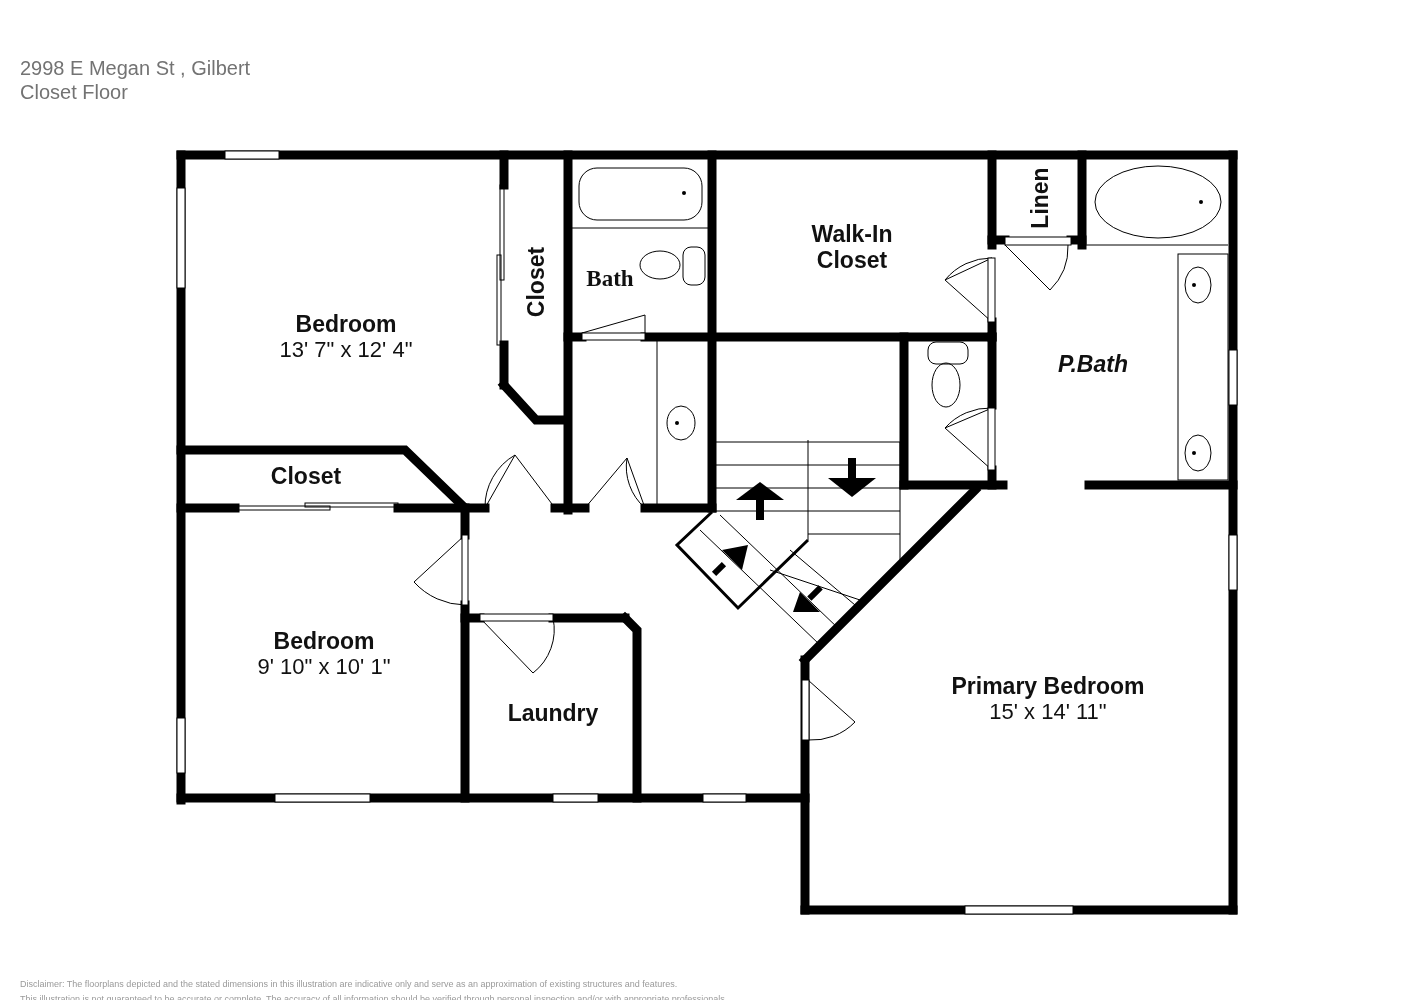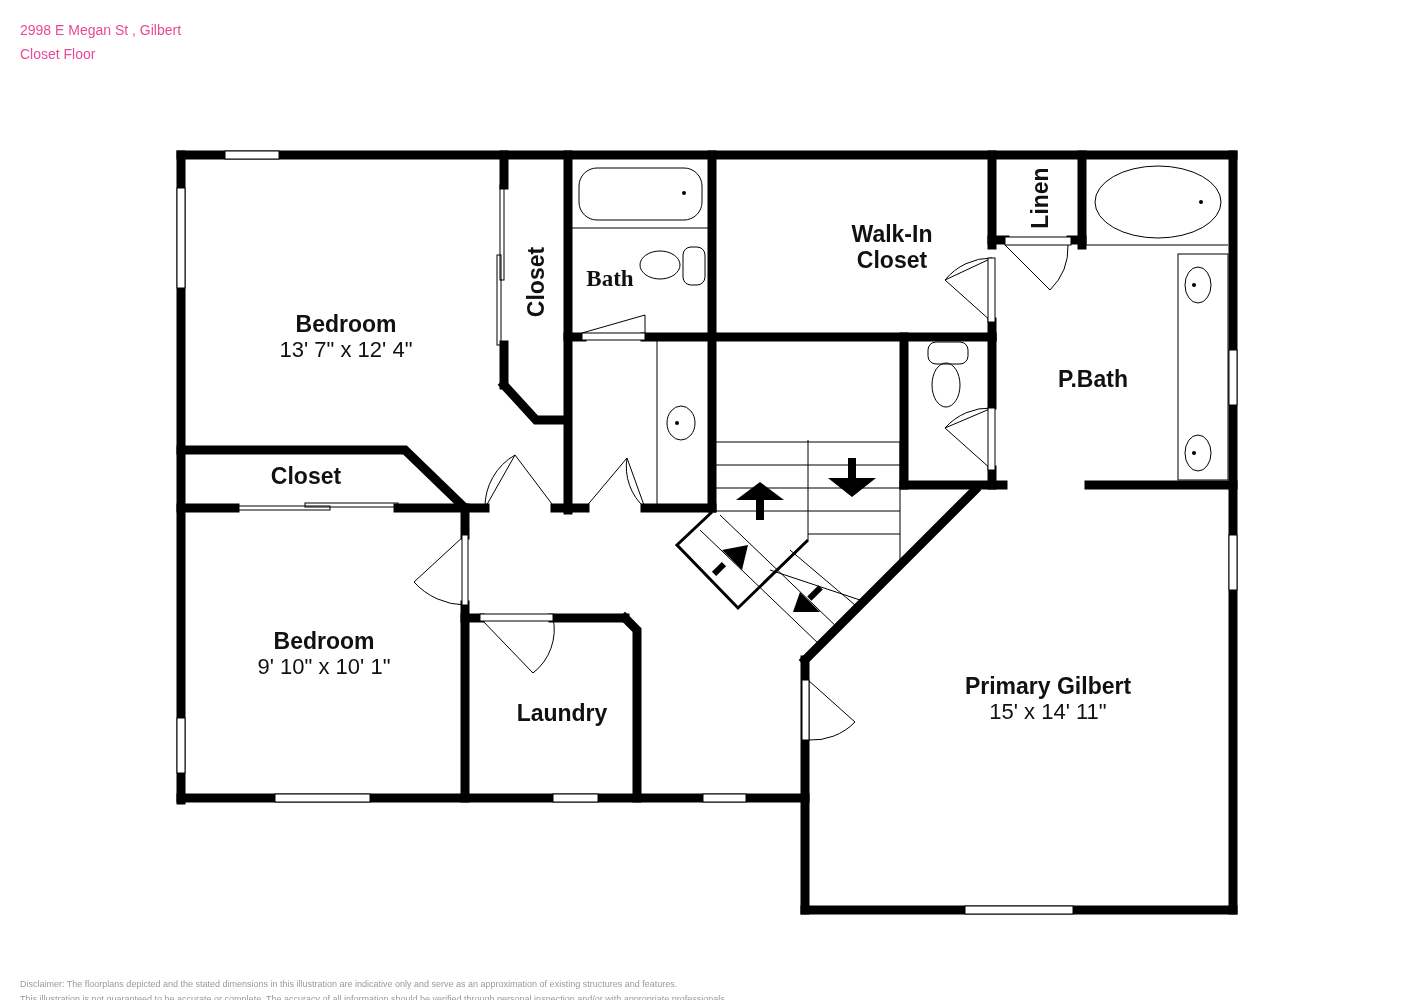--- a/index.html
+++ b/index.html
@@ -1,18 +1,18 @@
 <!DOCTYPE html>
 <html><head>
 <meta charset="utf-8">
 <style>
   html, body { margin: 0; padding: 0; background: #ffffff; }
   body { width: 1414px; height: 1000px; position: relative; overflow: hidden;
          font-family: "Liberation Sans", sans-serif; color: #111; }
-  .hdr { position: absolute; left: 20px; font-size: 14px; color: #ec4899; }
+  .hdr { position: absolute; left: 20px; font-size: 20px; color: #737373; margin-top: 35px; }
   #addr { top: 22px; }
   #floor { top: 46px; }
   svg.plan { position: absolute; left: 0; top: 0; }
   .lbl { position: absolute; transform: translate(-50%, -50%); text-align: center;
          white-space: nowrap; line-height: 1.15; }
   .room { font-weight: bold; font-size: 23px; }
   .dim { font-size: 22px; font-weight: normal; }
   .vert { transform: translate(-50%, -50%) rotate(-90deg); }
   .disc { position: absolute; left: 20px; font-size: 9px; color: #9a9a9a; white-space: nowrap; }
 </style>
@@ -175,30 +175,30 @@
   </g>
 </svg>
 
 <div class="lbl" style="left:346px; top:337px;">
   <div class="room">Bedroom</div>
   <div class="dim">13' 7" x 12' 4"</div>
 </div>
 <div class="lbl vert room" style="left:536px; top:282px;">Closet</div>
 <div class="lbl room" style="left:306px; top:476px;">Closet</div>
 <div class="lbl room" style="left:610px; top:279px;font-family:Liberation Serif, serif;">Bath</div>
-<div class="lbl room" style="left:852px; top:247px;margin-left:40px;">
+<div class="lbl room" style="left:852px; top:247px;">
   <div>Walk-In</div>
   <div>Closet</div>
 </div>
 <div class="lbl vert room" style="left:1040px; top:198px;">Linen</div>
-<div class="lbl room" style="left:1093px; top:379px;">P.Bath</div>
+<div class="lbl room" style="left:1093px; top:364px;font-style:italic;">P.Bath</div>
 <div class="lbl" style="left:324px; top:654px;">
   <div class="room">Bedroom</div>
   <div class="dim">9' 10" x 10' 1"</div>
 </div>
-<div class="lbl room" style="left:553px; top:713px;margin-left:9px;">Laundry</div>
+<div class="lbl room" style="left:553px; top:713px;">Laundry</div>
 <div class="lbl" style="left:1048px; top:699px;">
-  <div class="room">Primary Gilbert</div>
+  <div class="room">Primary Bedroom</div>
   <div class="dim">15' x 14' 11"</div>
 </div>
 
 <div class="disc" style="top:979px;">Disclaimer: The floorplans depicted and the stated dimensions in this illustration are indicative only and serve as an approximation of existing structures and features.</div>
 <div class="disc" style="top:994px;">This illustration is not guaranteed to be accurate or complete. The accuracy of all information should be verified through personal inspection and/or with appropriate professionals.</div>
 
 </body></html>

